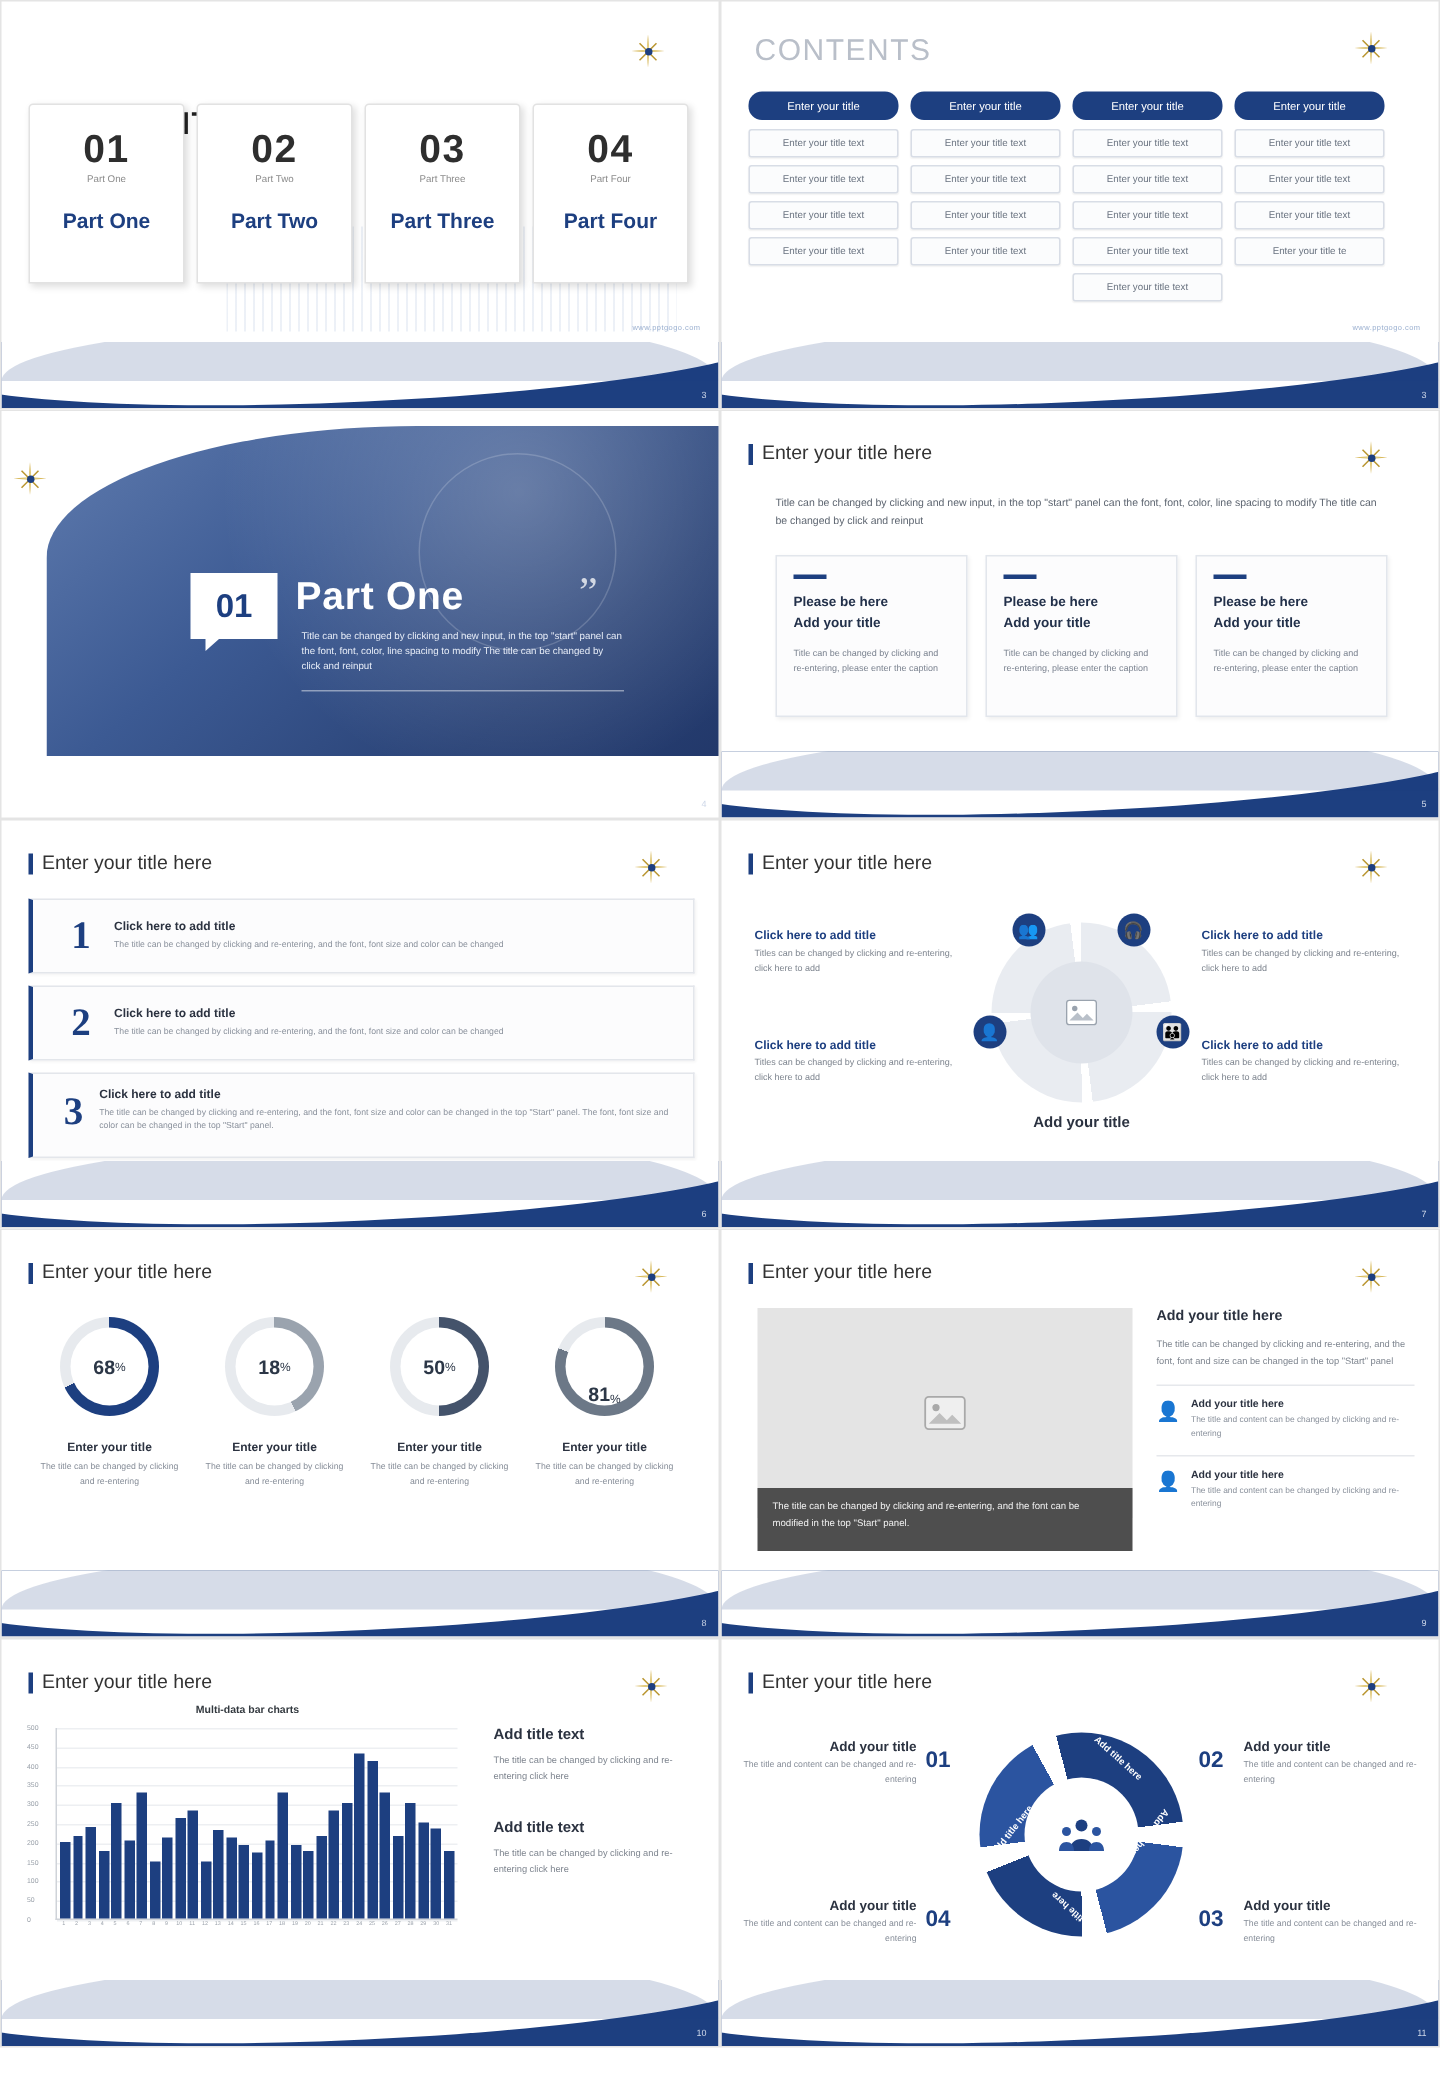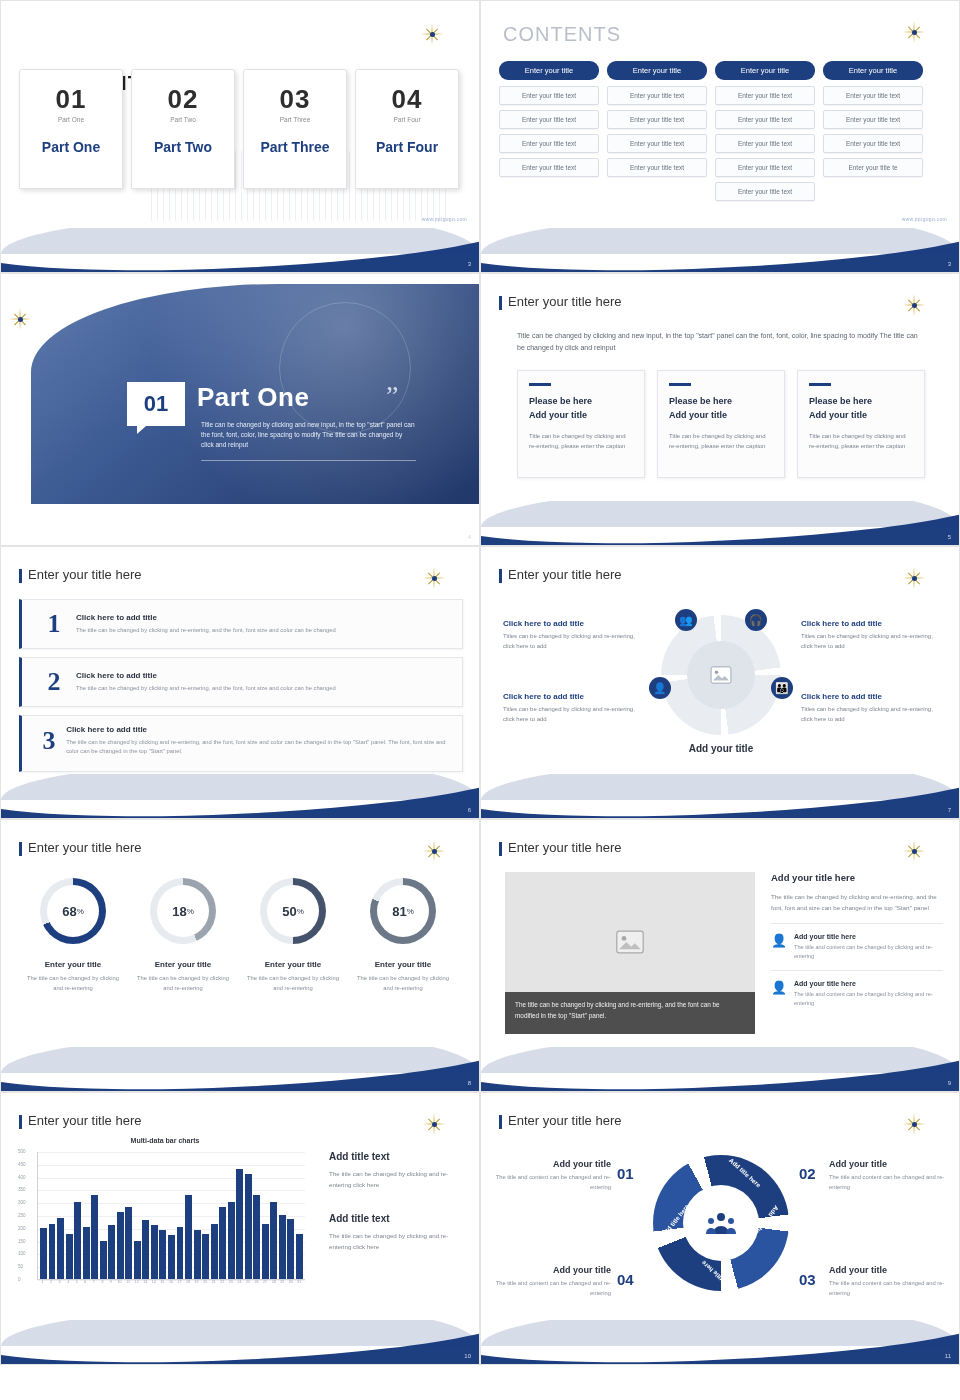--- a/index.html
+++ b/index.html
@@ -570,21 +570,21 @@
           <div style="width:52px;height:52px;border-radius:50%;background:#fff;display:flex;align-items:center;justify-content:center;">
             <span style="font-size:13px;font-weight:bold;color:#2c3747;">50</span>
               <span style="font-size:8px;color:#2c3747;">%</span>
           </div>
         </div>
         <div class="s7-h">Enter your title</div>
         <div class="s7-p">The title can be changed by clicking and re-entering</div>
       </div>
       <div class="s7-item">
         <div class="s7-circle" style="background:conic-gradient(#6c7887 0 81%, #e7eaee 81% 100%);">
-          <div style="width:52px;height:52px;border-radius:50%;background:#fff;display:flex;align-items:center;justify-content:center;">
+          <div style="width:52px;height:52px;border-radius:50%;background:#fff;display:flex;align-items:flex-end;justify-content:center;">
             <span style="font-size:13px;font-weight:bold;color:#2c3747;">81</span>
               <span style="font-size:8px;color:#2c3747;">%</span>
           </div>
         </div>
         <div class="s7-h">Enter your title</div>
         <div class="s7-p">The title can be changed by clicking and re-entering</div>
       </div>
     </div>
     <div class="wave">
         <div class="wave-light"></div>

